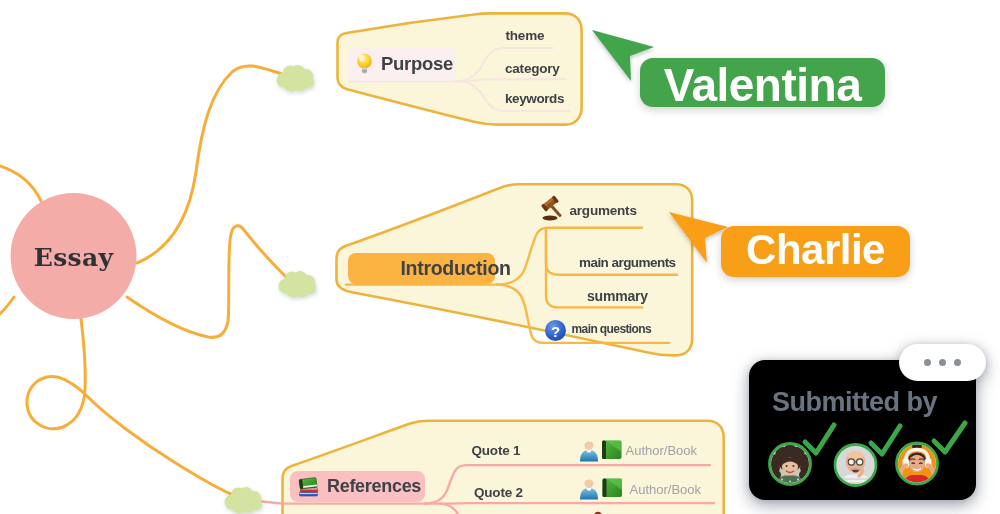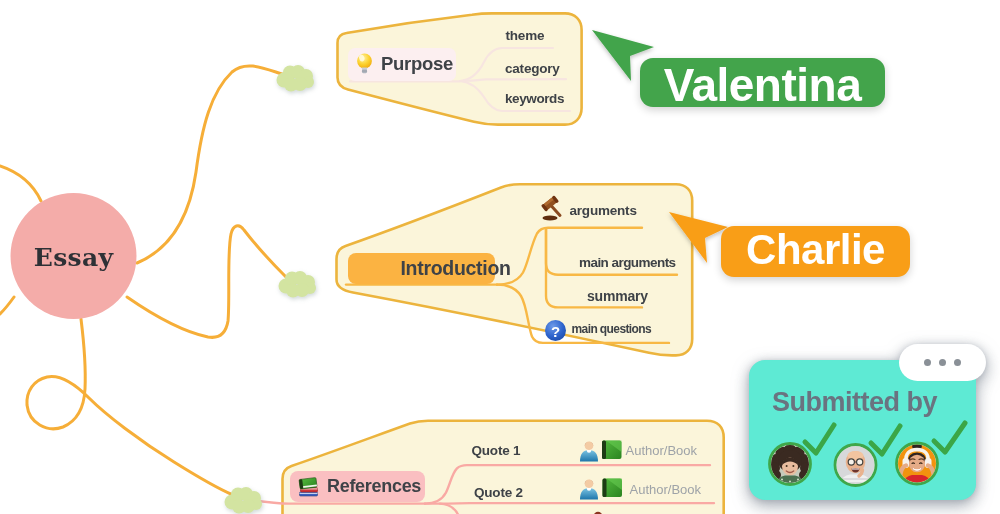--- a/index.html
+++ b/index.html
@@ -32,21 +32,21 @@
 
   .cursor-label{position:absolute;display:flex;align-items:flex-start;justify-content:center;
                 color:#fff;font-weight:bold;border-radius:13px;
                 box-shadow:0 3px 8px rgba(0,0,0,0.18);letter-spacing:-0.5px;}
 
   .panel-wrap{position:absolute;left:749px;top:344px;width:237px;height:157px;
               filter:drop-shadow(0 5px 8px rgba(105,115,130,0.5)) drop-shadow(0 1px 3px rgba(105,115,130,0.35));}
   .panel-pill{position:absolute;left:150px;top:0;width:87px;height:37px;background:#fff;z-index:2;
               border-radius:18.5px;display:flex;align-items:center;justify-content:center;gap:8px;}
   .panel-pill .dot{width:7px;height:7px;border-radius:50%;background:var(--dotGray);}
-  .panel-card{position:absolute;left:0;top:16px;width:227px;height:140px;background:#5eead4;
+  .panel-card{position:absolute;left:0;top:16px;width:227px;height:140px;background:#000000;
               border-radius:16px;}
   .panel-title{position:absolute;left:23px;top:27px;font-weight:bold;font-size:27px;
                color:var(--panelTitle);letter-spacing:-0.5px;white-space:nowrap;}
   .avatars{position:absolute;left:0;top:56px;}
 </style>
 </head>
 <body>
 
 <div id="stage">
 

